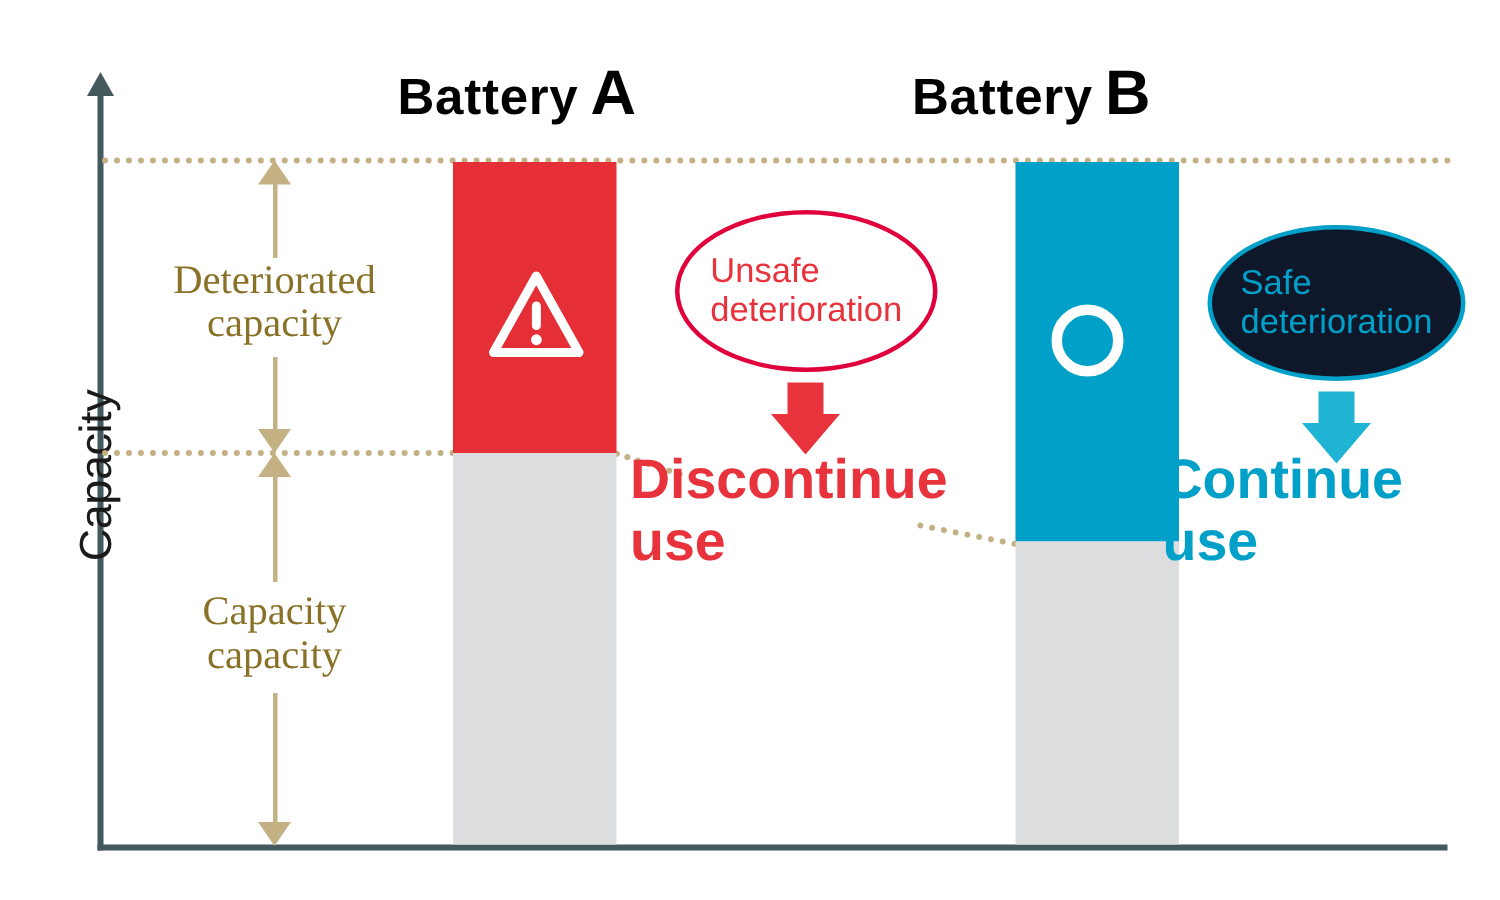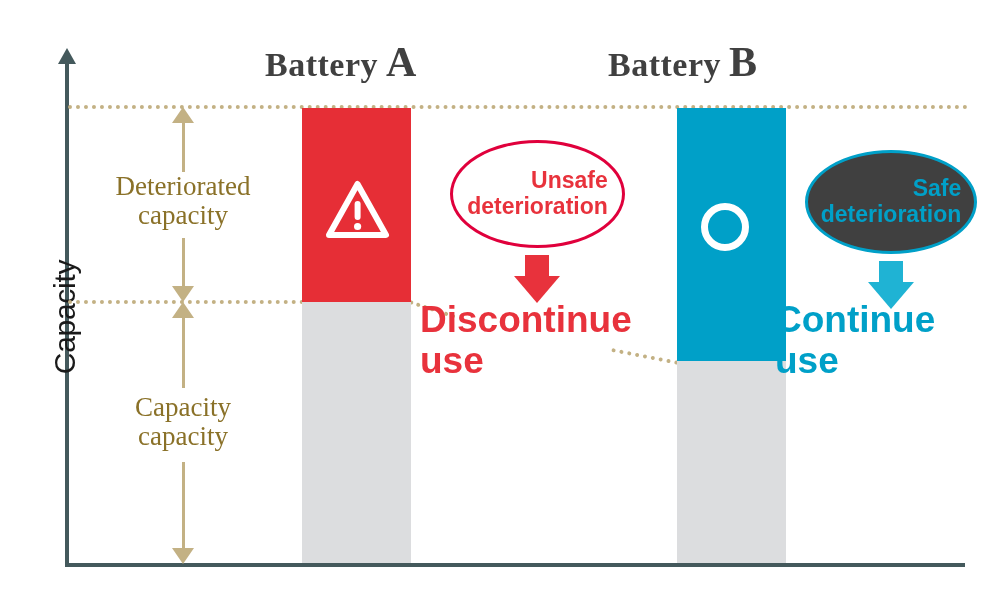--- a/index.html
+++ b/index.html
@@ -88,24 +88,23 @@
     color: #8a7128;
     font-family: Liberation Serif, serif;
   }
   .lbl-deteriorated { left: 68px; top: 172px; }
   .lbl-remaining    { left: 68px; top: 393px; }
 
   
   .bat-title {
     font-size: 34px;
     font-weight: bold;
-    color: #404040;
+    color: #000000;
     letter-spacing: 0.5px;
     white-space: nowrap;
-    font-family: Liberation Serif, serif;
   }
   .bat-title .big {
     font-size: 42px;
     font-weight: bold;
     margin-left: 8px;
   }
   .title-a { left: 265px; top: 38px; }
   .title-b { left: 608px; top: 38px; }
   .bar-a-top    { left: 302px; top: 108px; width: 109px; height: 194px; background: #e62e36; }
   .bar-a-bottom { left: 302px; top: 302px; width: 109px; height: 261px; background: #dcdddf; }
@@ -122,37 +121,37 @@
     box-sizing: border-box;
   }
 
   
   .ellipse {
     border-radius: 50%;
     box-sizing: border-box;
     display: flex;
     align-items: center;
     justify-content: center;
-    text-align: right;
-    font-weight: bold;
+    text-align: left;
+    font-weight: normal;
     line-height: 1.12;
   }
   .ellipse-unsafe {
     left: 450px; top: 140px;
     width: 175px; height: 108px;
     border: 3px solid #e0003c;
     background: #ffffff;
     color: #e8323c;
     font-size: 23px;
   }
   .ellipse-safe {
     left: 805px; top: 150px;
     width: 172px; height: 104px;
     border: 3px solid #00a0c8;
-    background: #404040;
+    background: #0f172a;
     color: #00a0c8;
     font-size: 23px;
   }
 
   
   .fatarrow { position: absolute; }
   .fatarrow .stem { position: absolute; left: 11px; top: 0; width: 24px; height: 22px; }
   .fatarrow .head {
     position: absolute; left: 0; top: 21px;
     width: 0; height: 0;

